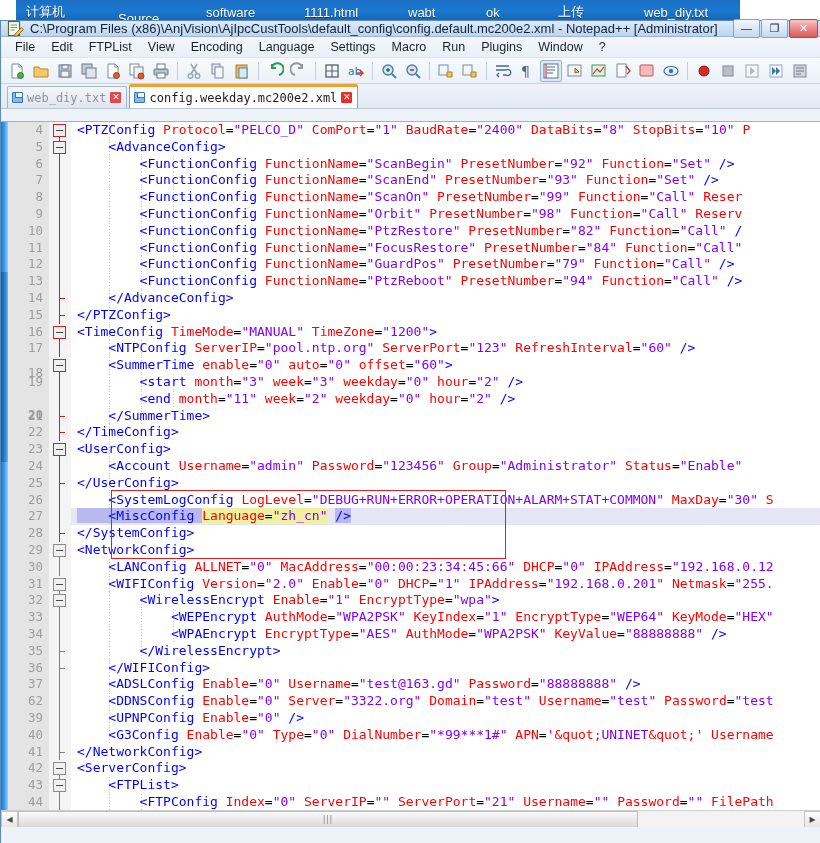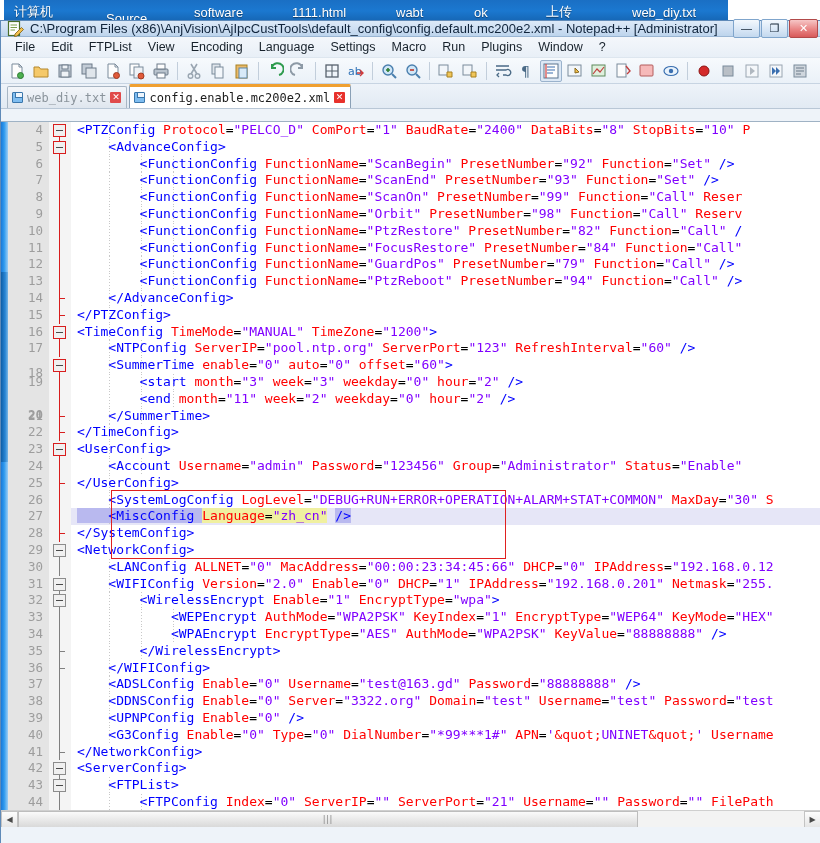--- a/index.html
+++ b/index.html
@@ -7,21 +7,21 @@
     margin: 0; padding: 0;
     width: 820px; height: 843px;
     overflow: hidden;
     font-family: "Liberation Sans", sans-serif;
     background: #ffffff;
   }
   #app { position: relative; width: 820px; height: 843px; overflow: hidden; }
 
   
   .taskbar {
-    position: absolute; top: 0; left: 4px; width: 724px; height: 24px;
+    position: absolute; top: 0; left: 16px; width: 724px; height: 24px;
     background: linear-gradient(180deg,#1a6fc4 0%, #1b78d0 45%, #1461ad 100%);
     display: flex; align-items: center;
     color: #ffffff; font-size: 13px;
   }
   .taskbar .tb-item {
     padding: 0 10px; white-space: nowrap;
     text-shadow: 0 1px 1px rgba(0,0,0,.45);
     font-family: "Liberation Sans", sans-serif;
   }
   .taskbar .tb-item.cn { font-family: "DejaVu Sans", sans-serif; }
@@ -484,21 +484,21 @@
 
     <div class="tabbar">
       <div id="tab-items" style="display:flex;align-items:flex-end;">
           <div class="tab">
             <span class="disk"></span>
             <span>web_diy.txt</span>
             <span class="x">✕</span>
           </div>
           <div class="tab active">
             <span class="disk"></span>
-            <span>config.enable.mc200e2.xml</span>
+            <span>config.weekday.mc200e2.xml</span>
             <span class="x">✕</span>
           </div>
         </div>
     </div>
 
     <div class="editor-wrap">
       <div class="editor-left-blue"></div>
       <div class="code-area">
         <div class="gutter">
           <div id="gutter-nums">
@@ -529,21 +529,21 @@
               <div class="ln" style="top: 403.2px;">28</div>
               <div class="ln" style="top: 420px;">29</div>
               <div class="ln" style="top: 436.8px;">30</div>
               <div class="ln" style="top: 453.6px;">31</div>
               <div class="ln" style="top: 470.4px;">32</div>
               <div class="ln" style="top: 487.2px;">33</div>
               <div class="ln" style="top: 504px;">34</div>
               <div class="ln" style="top: 520.8px;">35</div>
               <div class="ln" style="top: 537.6px;">36</div>
               <div class="ln" style="top: 554.4px;">37</div>
-              <div class="ln" style="top: 571.2px;">38</div>
+              <div class="ln" style="top: 571.2px;">62</div>
               <div class="ln" style="top: 588px;">39</div>
               <div class="ln" style="top: 604.8px;">40</div>
               <div class="ln" style="top: 621.6px;">41</div>
               <div class="ln" style="top: 638.4px;">42</div>
               <div class="ln" style="top: 655.2px;">43</div>
               <div class="ln" style="top: 672px;">44</div>
               <div class="ln" style="top: 688.8px;">45</div>
             </div>
         </div>
         <div class="foldcol">

